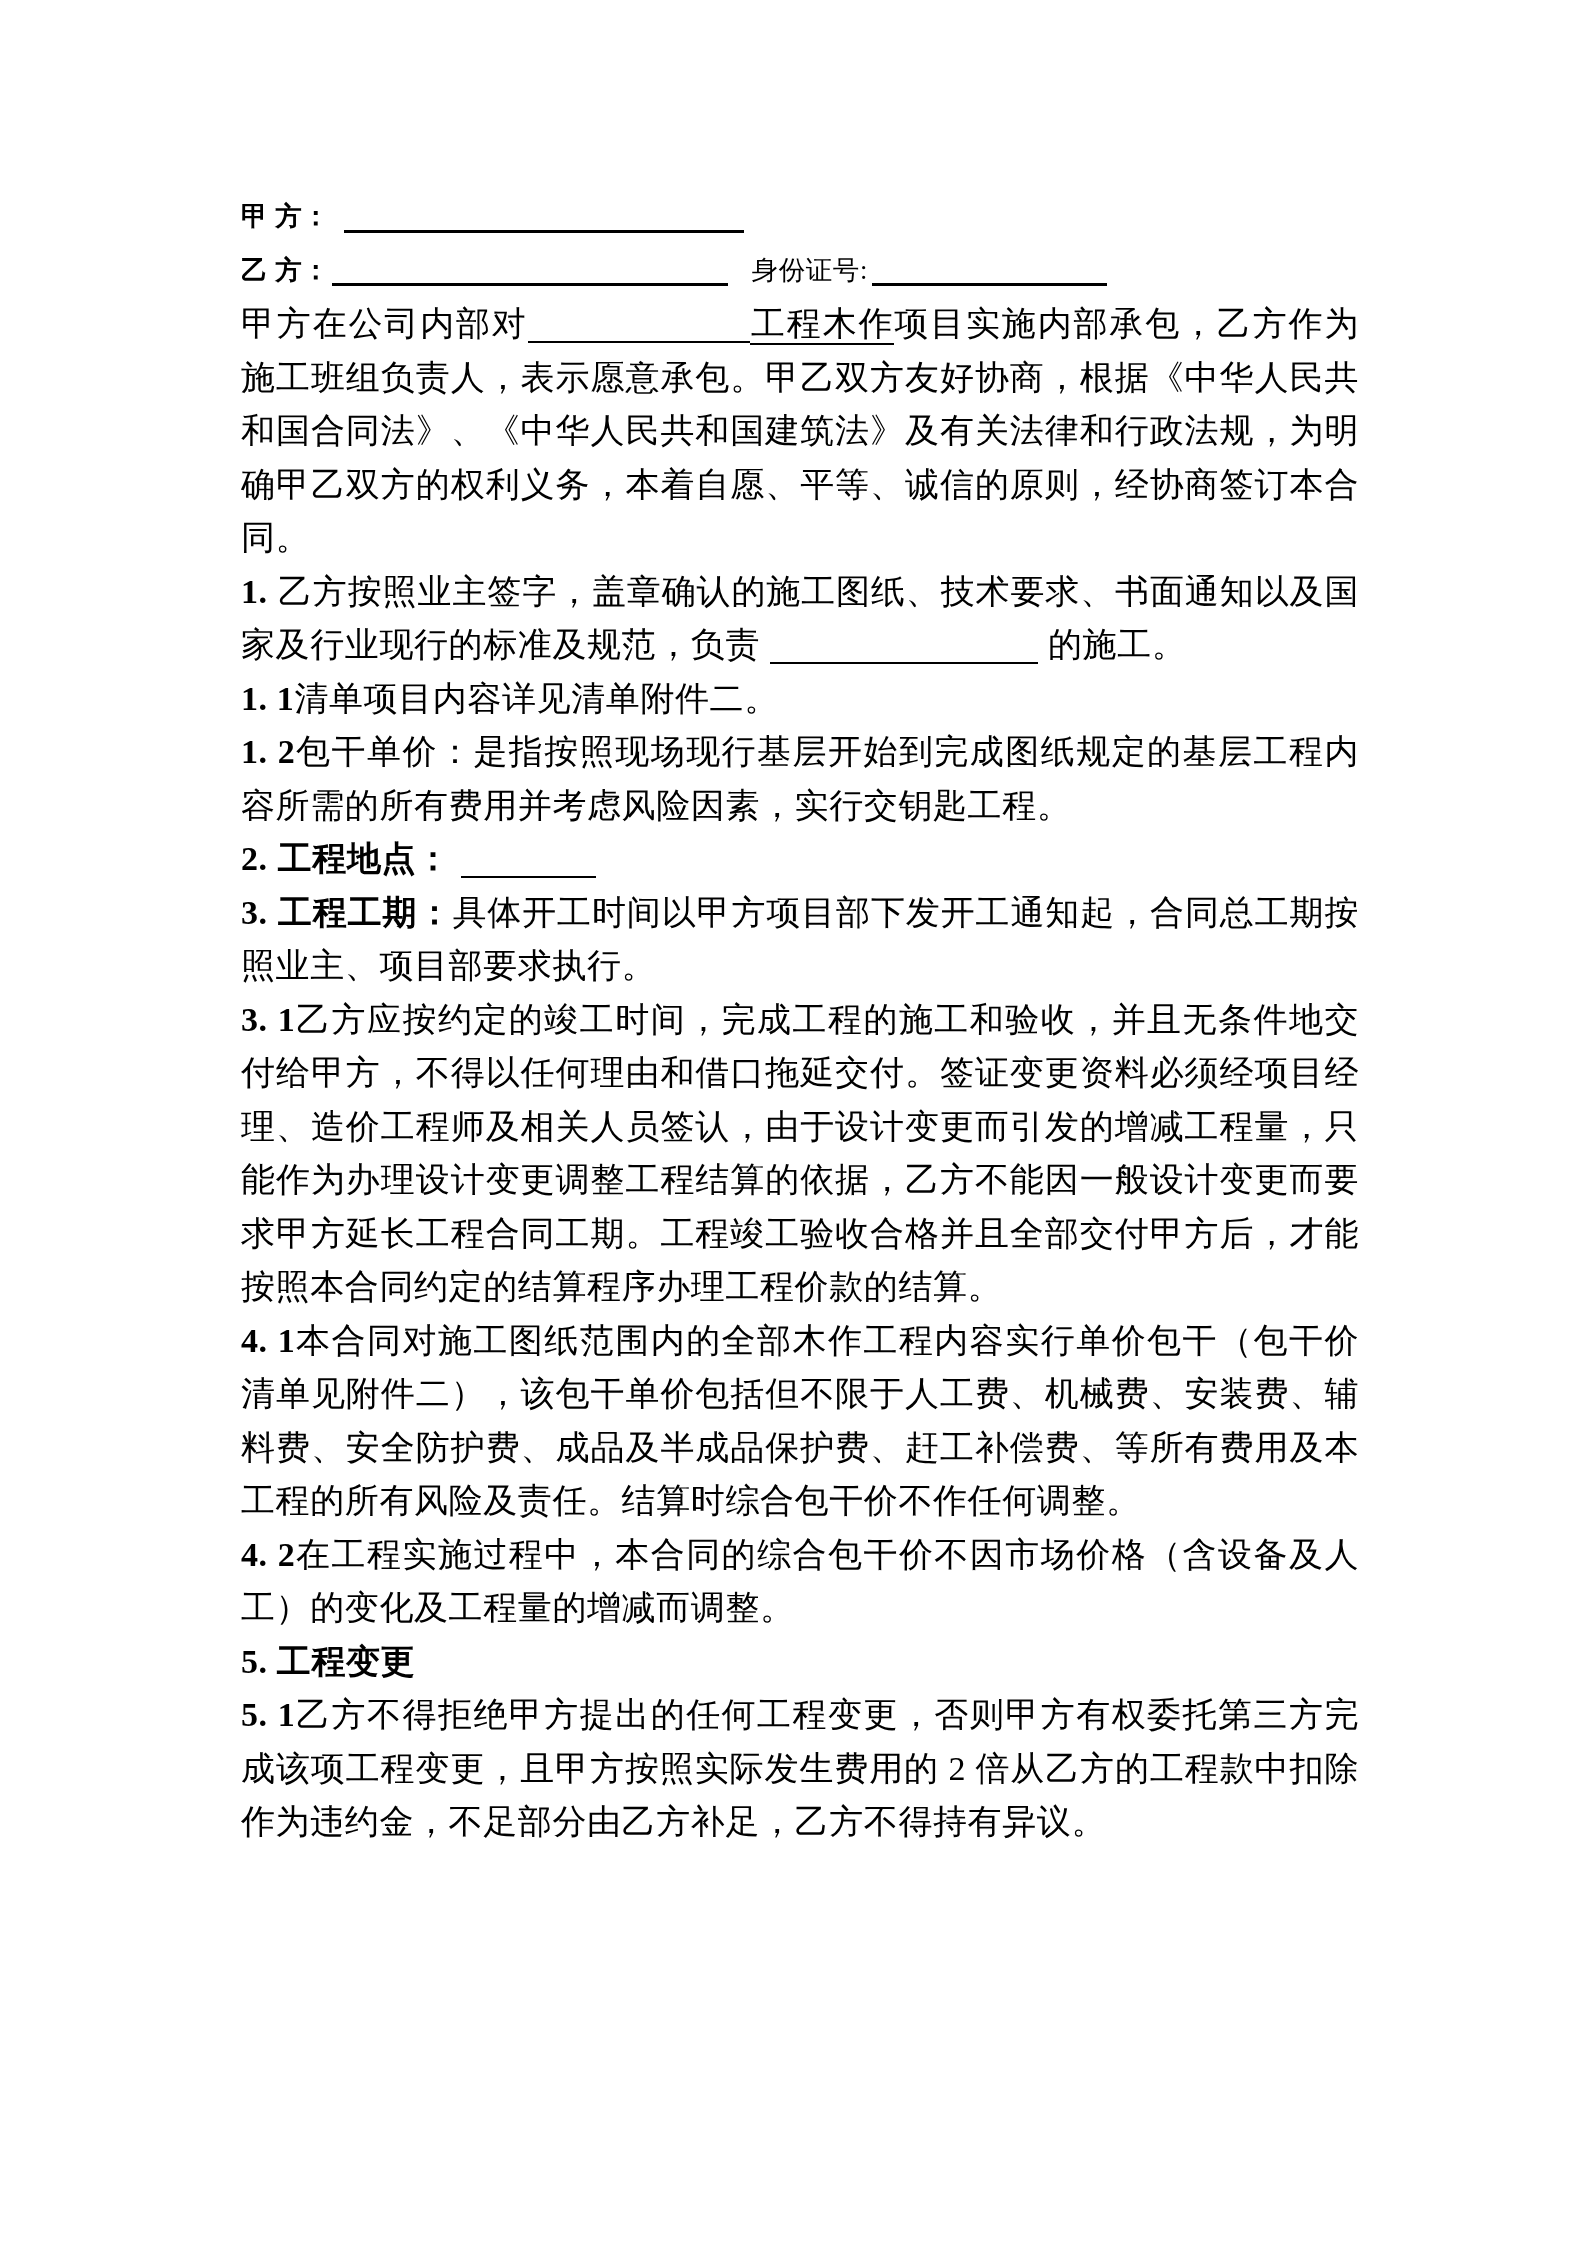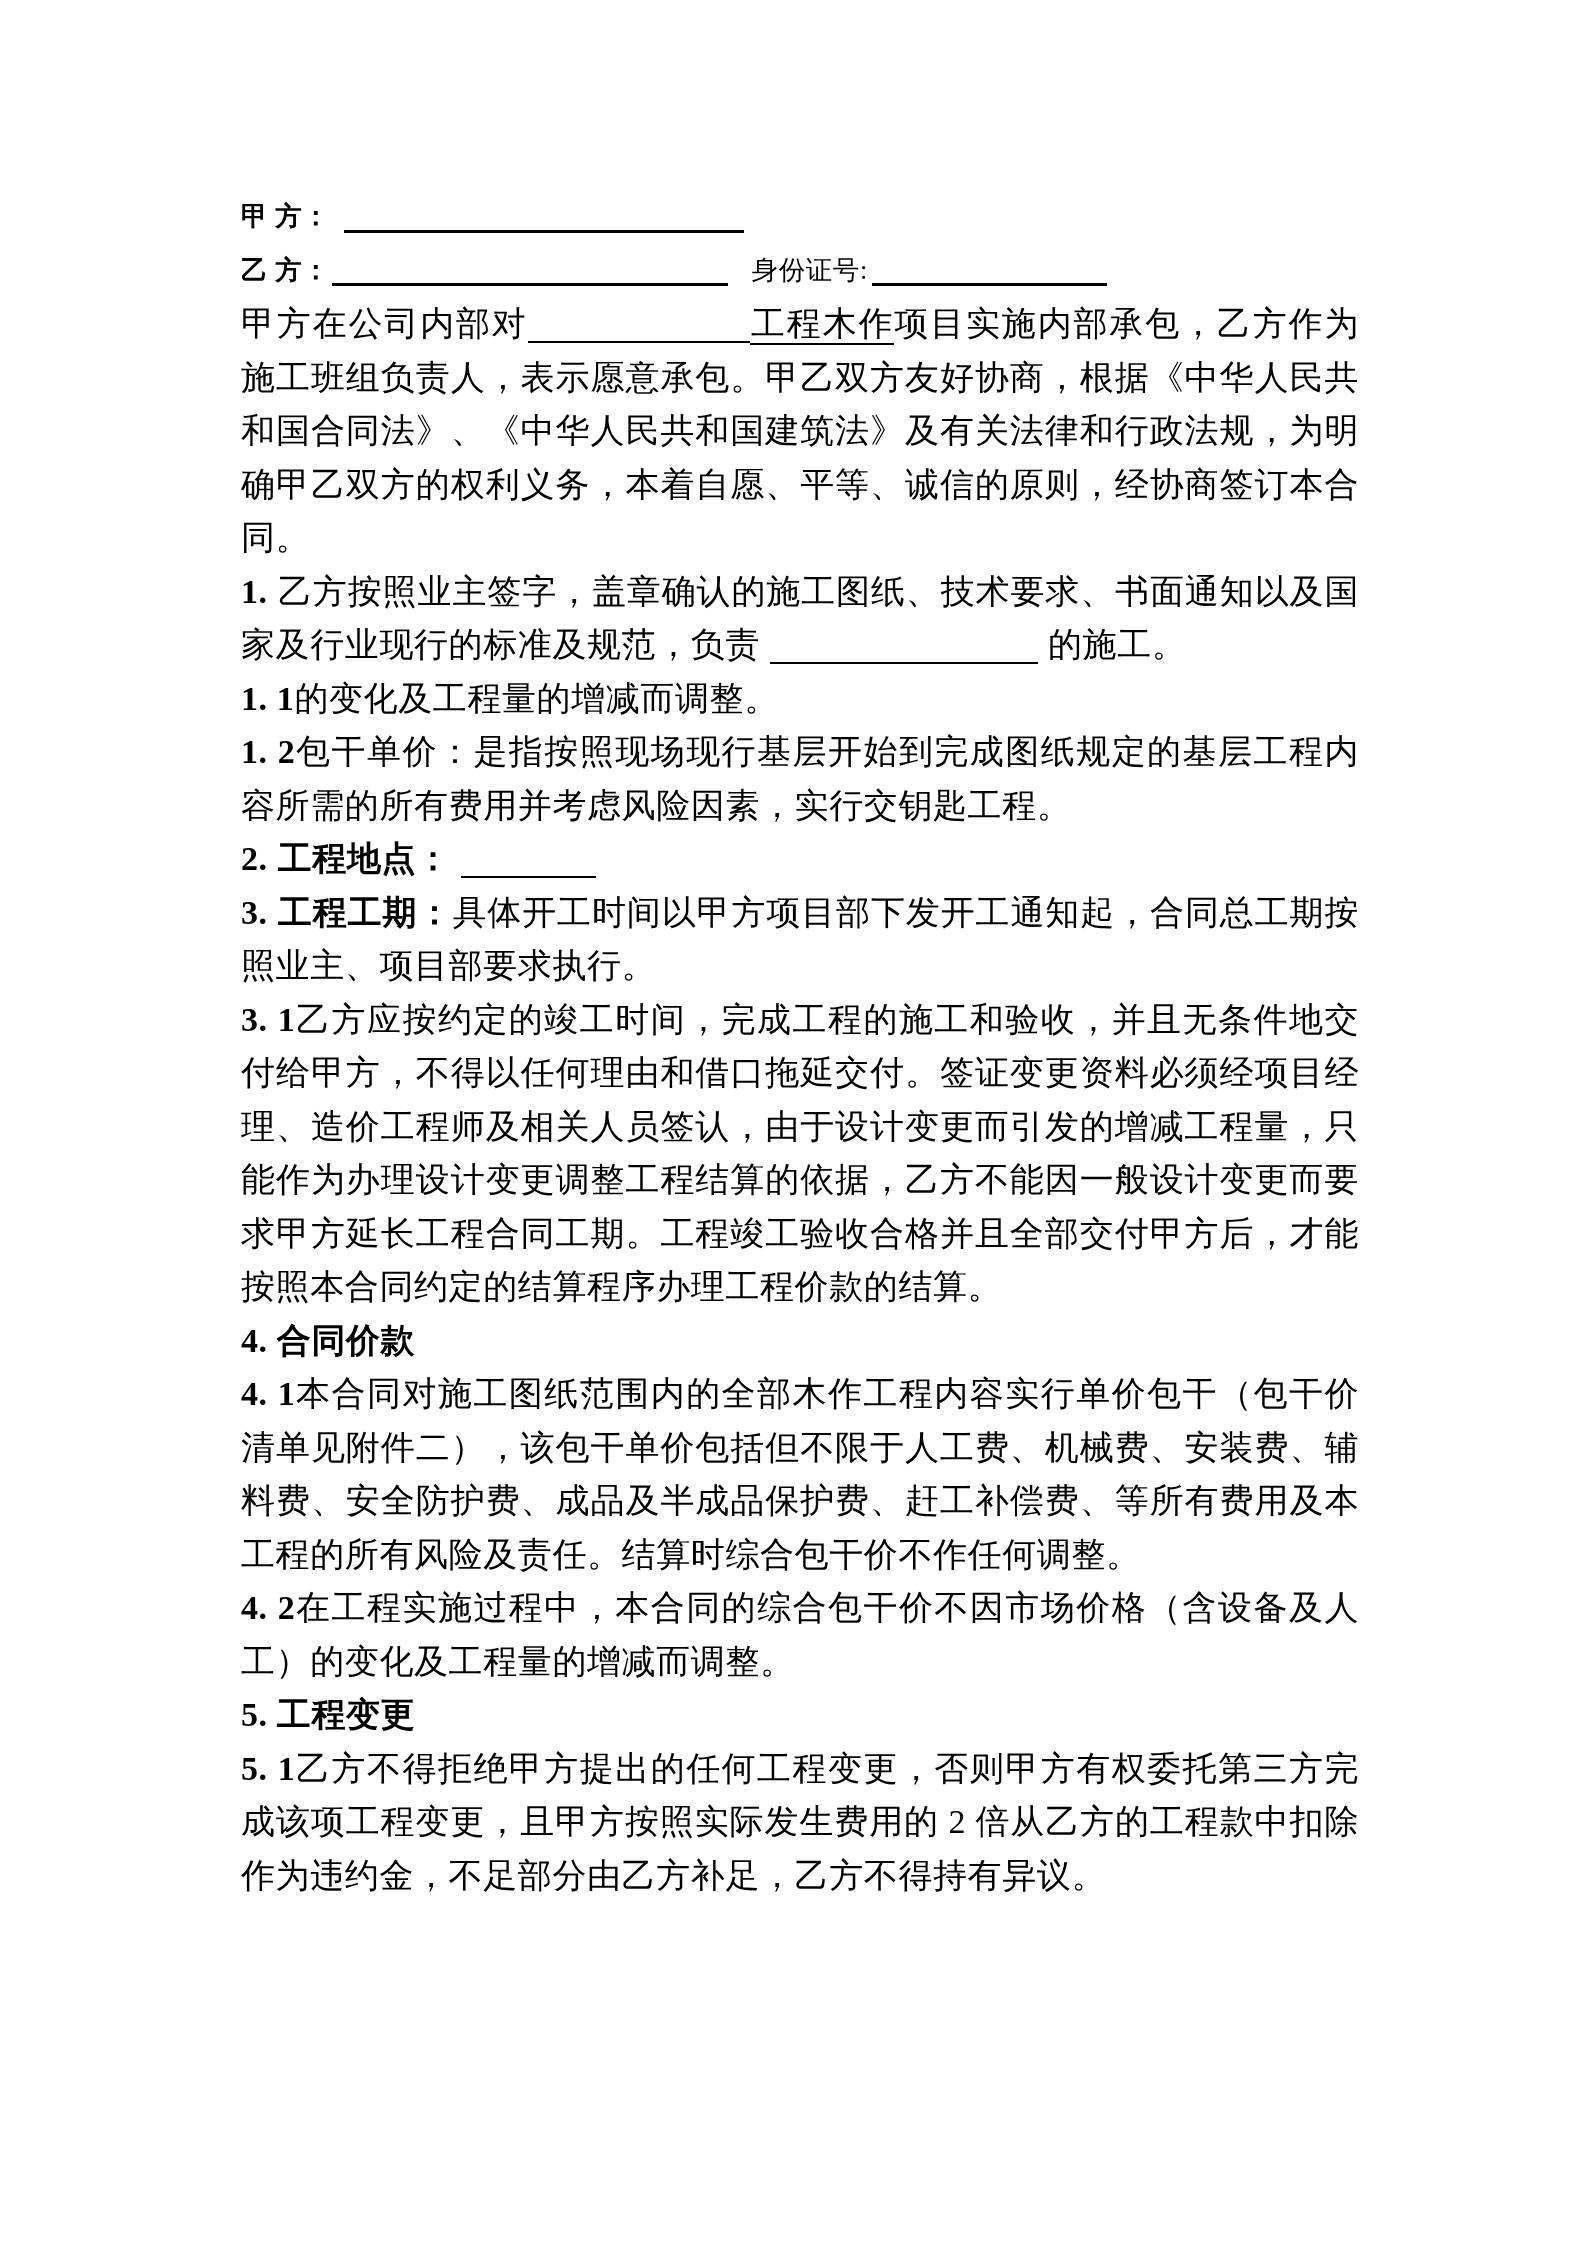--- a/index.html
+++ b/index.html
@@ -76,38 +76,37 @@
   </p>
 
   <p class="para">
     <span>甲方在公司内部对</span><span class="blank blank-project"></span><span class="u">工程木作</span><span>项目实施内部承包，乙方作为施工班组负责人，表示愿意承包。甲乙双方友好协商，根据《中华人民共和国合同法》、《中华人民共和国建筑法》及有关法律和行政法规，为明确甲乙双方的权利义务，本着自愿、平等、诚信的原则，经协商签订本合同。</span>
   </p>
 
   <p class="para gap">
     <span class="num sp-after">1.</span><span>乙方按照业主签字，盖章确认的施工图纸、技术要求、书面通知以及国家及行业现行的标准及规范，负责</span><span class="blank blank-scope"></span><span>的施工。</span>
   </p>
   <p class="para">
-    <span class="num">1. 1</span><span>的变化及工程量的增减而调整。</span>
+    <span class="num">1. 1</span><span>清单项目内容详见清单附件二。</span>
   </p>
   <p class="para">
     <span class="num">1. 2</span><span>包干单价：是指按照现场现行基层开始到完成图纸规定的基层工程内容所需的所有费用并考虑风险因素，实行交钥匙工程。</span>
   </p>
 
   <p class="para gap">
     <span class="num sp-after">2.</span><span class="b">工程地点：</span><span class="blank blank-site"></span>
   </p>
 
   <p class="para gap">
     <span class="num sp-after">3.</span><span class="b">工程工期：</span><span>具体开工时间以甲方项目部下发开工通知起，合同总工期按照业主、项目部要求执行。</span>
   </p>
   <p class="para">
     <span class="num">3. 1</span><span>乙方应按约定的竣工时间，完成工程的施工和验收，并且无条件地交付给甲方，不得以任何理由和借口拖延交付。签证变更资料必须经项目经理、造价工程师及相关人员签认，由于设计变更而引发的增减工程量，只能作为办理设计变更调整工程结算的依据，乙方不能因一般设计变更而要求甲方延长工程合同工期。工程竣工验收合格并且全部交付甲方后，才能按照本合同约定的结算程序办理工程价款的结算。</span>
   </p>
 
-  <p class="para gap b">4. 合同价款</p>
   <p class="para">
     <span class="num">4. 1</span><span>本合同对施工图纸范围内的全部木作工程内容实行单价包干（包干价清单见附件二），该包干单价包括但不限于人工费、机械费、安装费、辅料费、安全防护费、成品及半成品保护费、赶工补偿费、等所有费用及本工程的所有风险及责任。结算时综合包干价不作任何调整。</span>
   </p>
   <p class="para">
     <span class="num">4. 2</span><span>在工程实施过程中，本合同的综合包干价不因市场价格（含设备及人工）的变化及工程量的增减而调整。</span>
   </p>
 
   <p class="para gap b">5. 工程变更</p>
   <p class="para">
     <span class="num">5. 1</span><span>乙方不得拒绝甲方提出的任何工程变更，否则甲方有权委托第三方完成该项工程变更，且甲方按照实际发生费用的 2 倍从乙方的工程款中扣除作为违约金，不足部分由乙方补足，乙方不得持有异议。</span>

